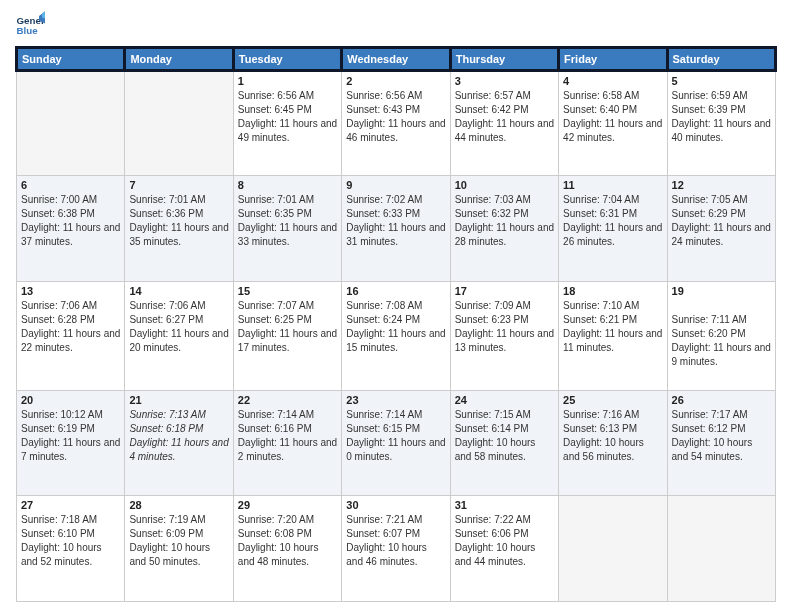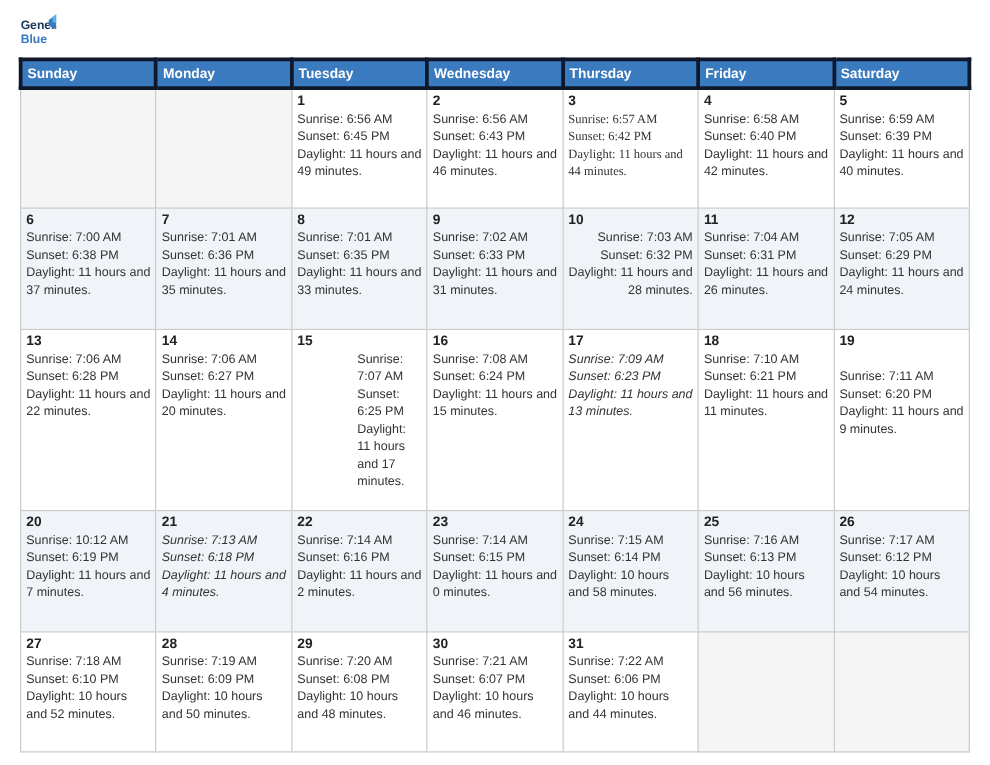--- a/index.html
+++ b/index.html
@@ -144,21 +144,21 @@
 Daylight: 11 hours and 49 minutes.</div>
           </td>
           <td>
             <span class="day-num">2</span>
             <div class="day-info" style="white-space: pre-line;">Sunrise: 6:56 AM
 Sunset: 6:43 PM
 Daylight: 11 hours and 46 minutes.</div>
           </td>
           <td>
             <span class="day-num">3</span>
-            <div class="day-info" style="white-space: pre-line; font-family: Liberation Serif, serif;">Sunrise: 6:57 AM
+            <div class="day-info" style="white-space: pre-line;">Sunrise: 6:57 AM
 Sunset: 6:42 PM
 Daylight: 11 hours and 44 minutes.</div>
           </td>
           <td>
             <span class="day-num">4</span>
             <div class="day-info" style="white-space: pre-line;">Sunrise: 6:58 AM
 Sunset: 6:40 PM
 Daylight: 11 hours and 42 minutes.</div>
           </td>
           <td>
@@ -188,21 +188,21 @@
 Daylight: 11 hours and 33 minutes.</div>
           </td>
           <td>
             <span class="day-num">9</span>
             <div class="day-info" style="white-space: pre-line;">Sunrise: 7:02 AM
 Sunset: 6:33 PM
 Daylight: 11 hours and 31 minutes.</div>
           </td>
           <td>
             <span class="day-num">10</span>
-            <div class="day-info" style="white-space: pre-line; text-align: right;">Sunrise: 7:03 AM
+            <div class="day-info" style="white-space: pre-line;">Sunrise: 7:03 AM
 Sunset: 6:32 PM
 Daylight: 11 hours and 28 minutes.</div>
           </td>
           <td>
             <span class="day-num">11</span>
             <div class="day-info" style="white-space: pre-line;">Sunrise: 7:04 AM
 Sunset: 6:31 PM
 Daylight: 11 hours and 26 minutes.</div>
           </td>
           <td>
@@ -220,33 +220,33 @@
 Daylight: 11 hours and 22 minutes.</div>
           </td>
           <td>
             <span class="day-num">14</span>
             <div class="day-info" style="white-space: pre-line;">Sunrise: 7:06 AM
 Sunset: 6:27 PM
 Daylight: 11 hours and 20 minutes.</div>
           </td>
           <td>
             <span class="day-num">15</span>
-            <div class="day-info" style="white-space: pre-line; margin-left: 48px;">Sunrise: 7:07 AM
+            <div class="day-info" style="white-space: pre-line;">Sunrise: 7:07 AM
 Sunset: 6:25 PM
 Daylight: 11 hours and 17 minutes.</div>
           </td>
           <td>
             <span class="day-num">16</span>
             <div class="day-info" style="white-space: pre-line;">Sunrise: 7:08 AM
 Sunset: 6:24 PM
 Daylight: 11 hours and 15 minutes.</div>
           </td>
           <td>
             <span class="day-num">17</span>
-            <div class="day-info" style="white-space: pre-line; font-style: italic;">Sunrise: 7:09 AM
+            <div class="day-info" style="white-space: pre-line;">Sunrise: 7:09 AM
 Sunset: 6:23 PM
 Daylight: 11 hours and 13 minutes.</div>
           </td>
           <td>
             <span class="day-num">18</span>
             <div class="day-info" style="white-space: pre-line;">Sunrise: 7:10 AM
 Sunset: 6:21 PM
 Daylight: 11 hours and 11 minutes.</div>
           </td>
           <td>

